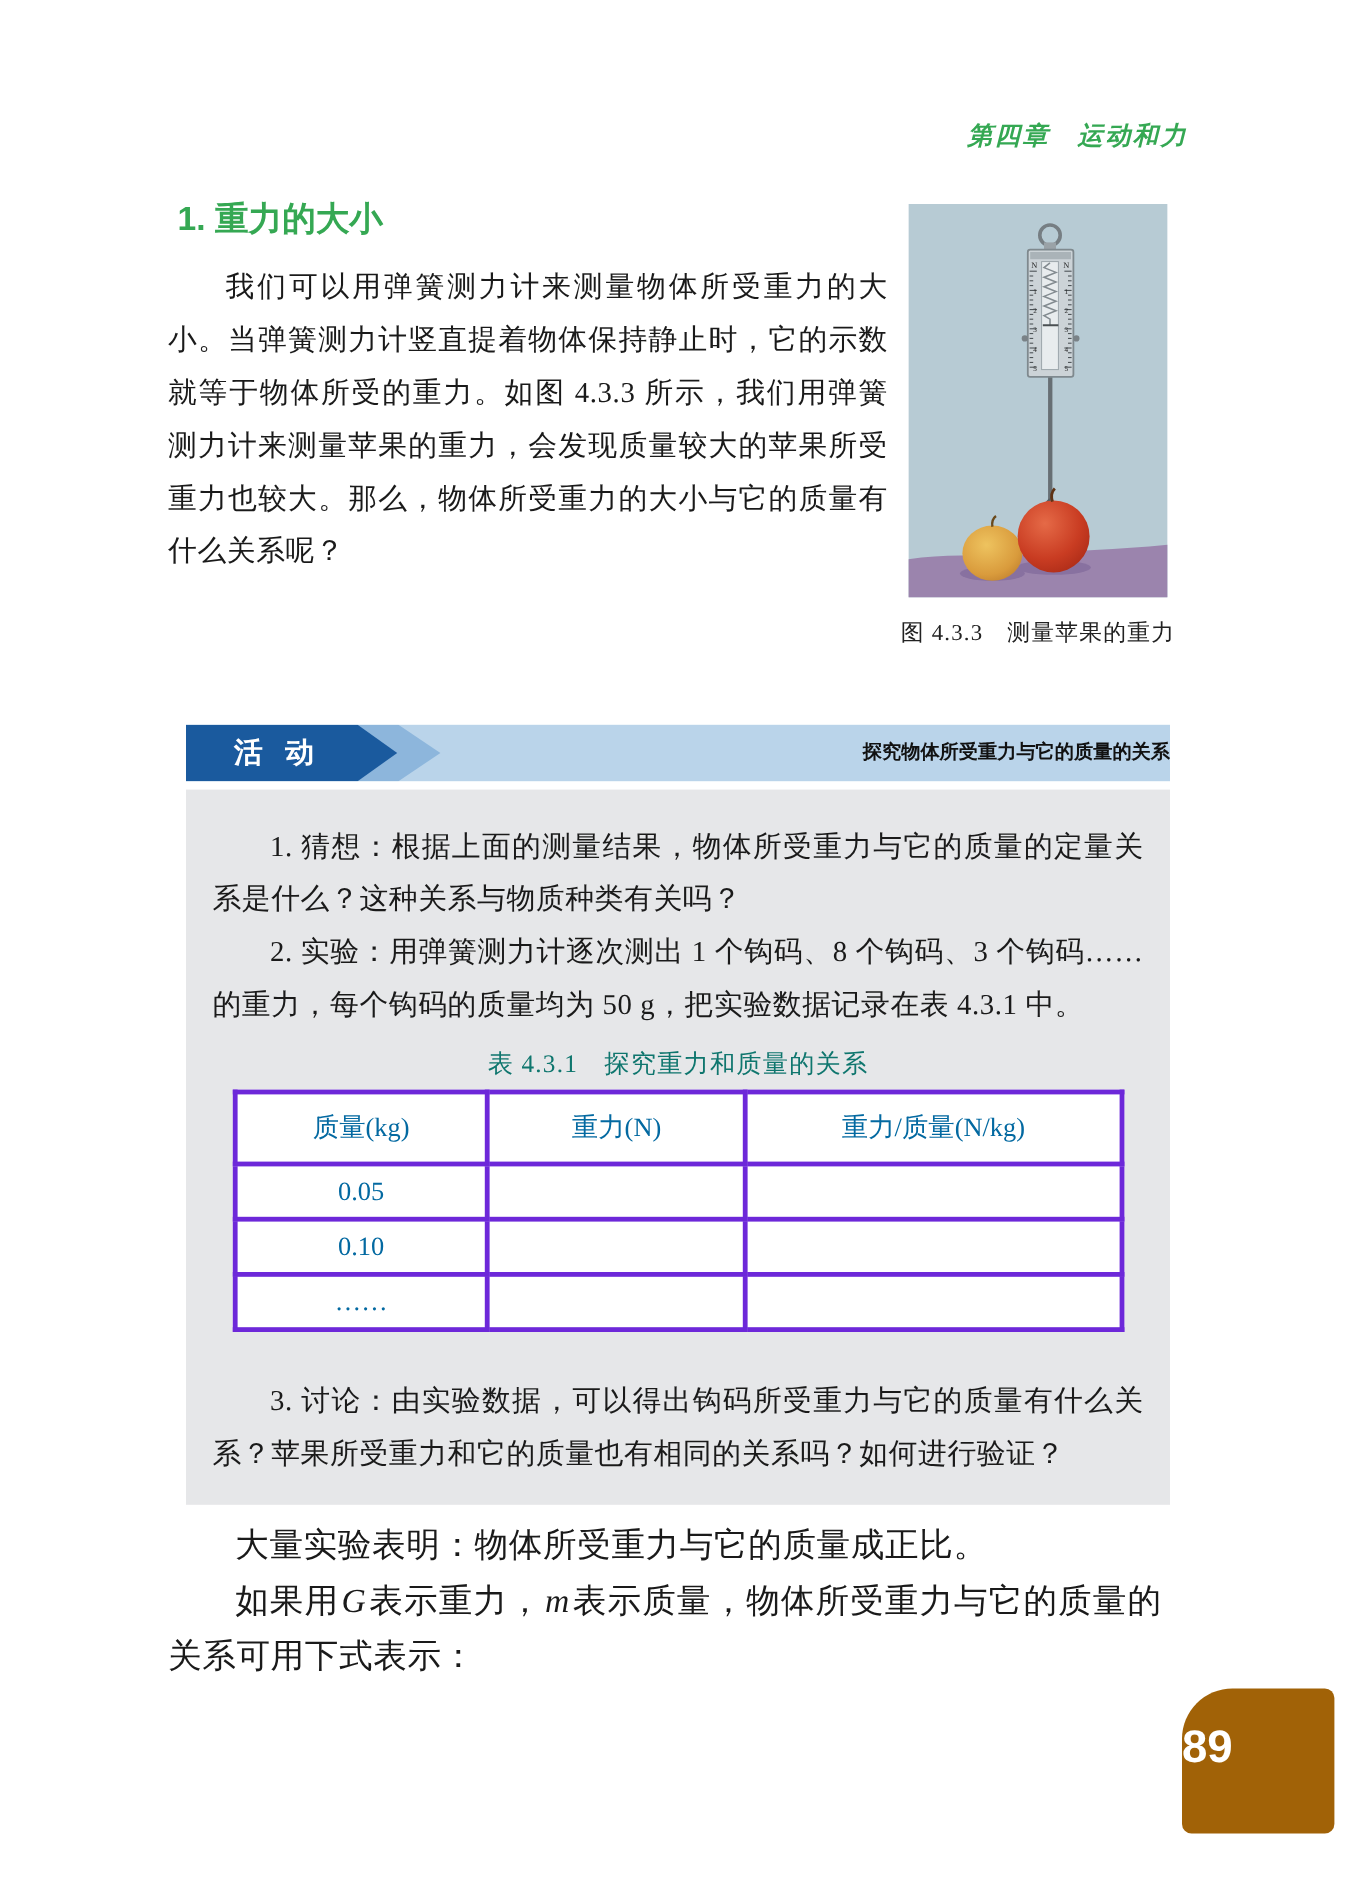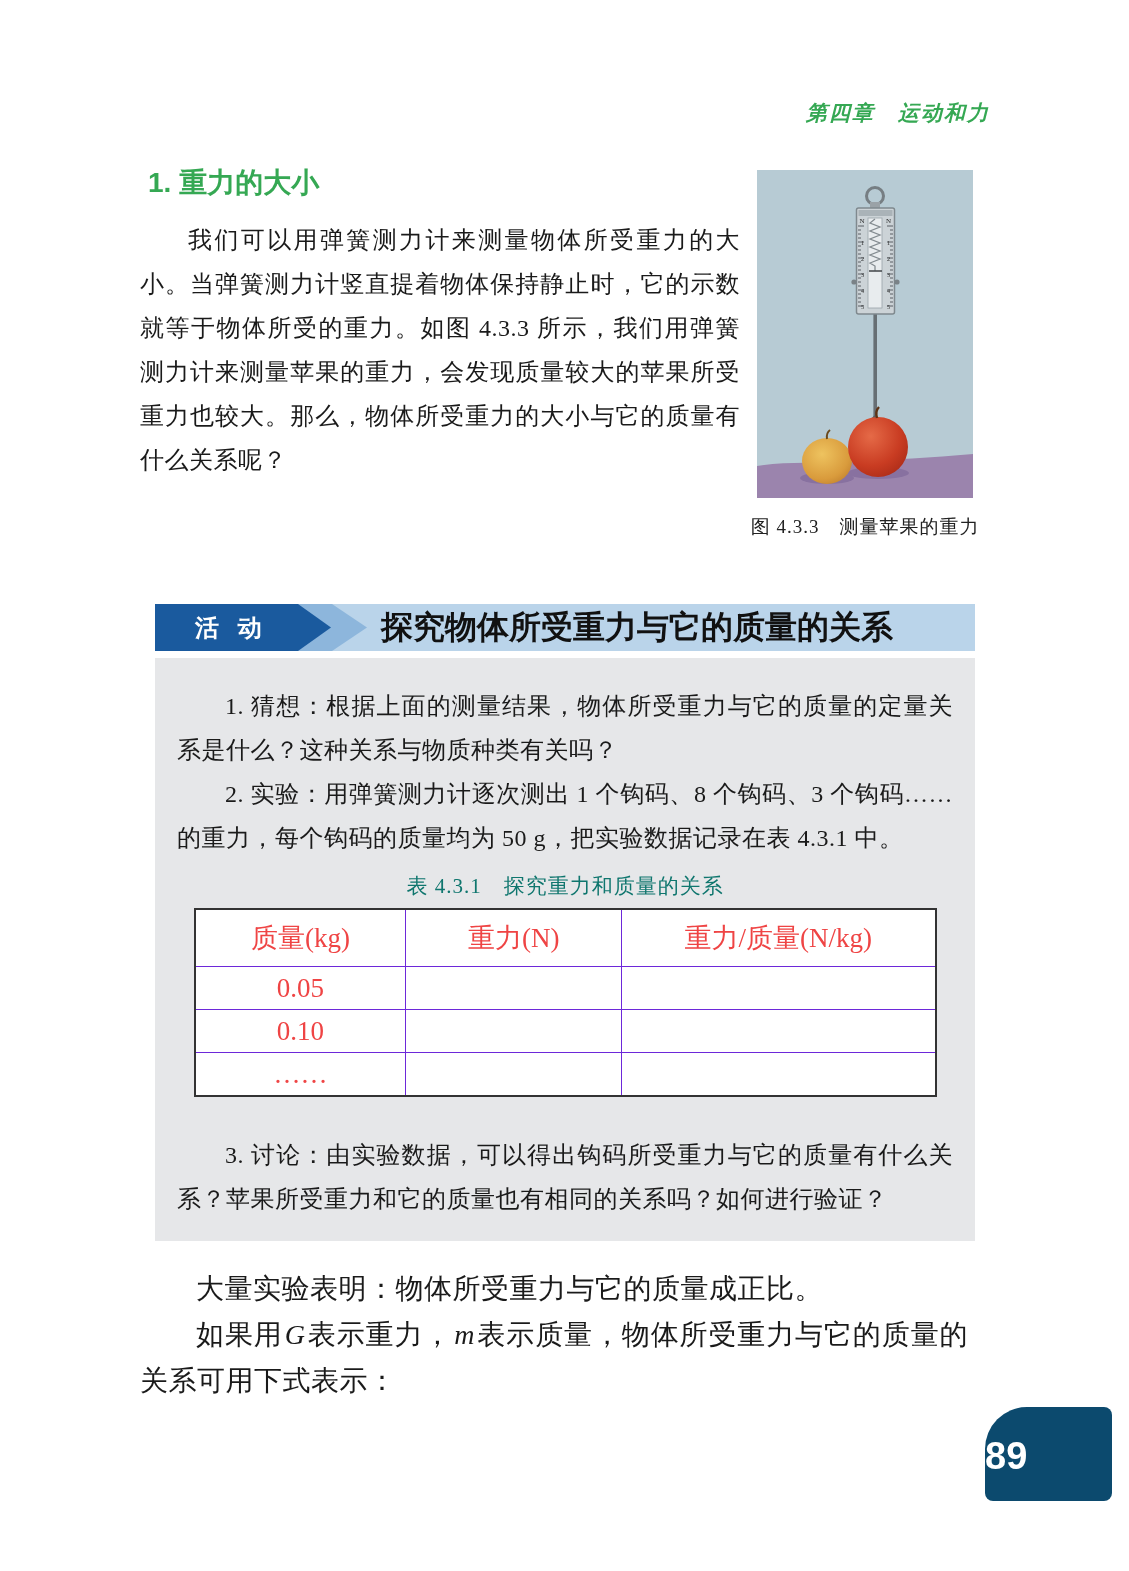--- a/index.html
+++ b/index.html
@@ -47,61 +47,61 @@
     position:relative;height:47px;background:#bad4ea;
   }
   .banner-arrow{position:absolute;left:0;top:0;width:215px;height:47px;}
   .activity-label{
     position:absolute;left:40px;top:0;line-height:47px;
     font-family:"Liberation Sans","DejaVu Sans",sans-serif;
     font-weight:bold;font-size:24px;color:#ffffff;letter-spacing:6px;
   }
   .activity-title{
     position:absolute;left:226px;right:0;top:0;line-height:47px;
-    text-align:left;
-    font-family:"Liberation Sans","DejaVu Sans",sans-serif;
-    font-weight:bold;font-size:32px;color:#111111;
+    text-align:right;
+    font-family:"Liberation Sans","DejaVu Sans",sans-serif;
+    font-weight:bold;font-size:16px;color:#111111;
   }
   .activity-body{
     margin-top:7px;background:#e6e7e9;
     padding:26px 22px 20px 22px;
   }
   .step{
     margin:0;font-size:24px;line-height:44px;
     text-align:justify;text-indent:2em;letter-spacing:0.5px;
   }
   .table-title{
     margin:12px 0 8px 0;text-align:center;
     font-size:21px;letter-spacing:1px;color:#0f766e;
   }
   table.data-table{
     width:743px;margin:0 auto;border-collapse:collapse;
     background:#ffffff;border:2px solid #333333;
   }
   table.data-table th,table.data-table td{
-    border:1px solid #6d28d9;font-weight:normal;
+    border:4px solid #6d28d9;font-weight:normal;
     font-family:"Liberation Serif","DejaVu Serif",serif;
-    font-size:27px;text-align:center;color:#ef4444;
+    font-size:22px;text-align:center;color:#0369a1;
   }
   table.data-table th{height:54px;}
   table.data-table td{height:40px;}
   .step-discuss{margin-top:36px;}
   
   .conclusion{
     position:absolute;left:140px;top:1266px;width:828px;
   }
   .conclusion p{
     margin:0;font-size:28px;line-height:46px;
     text-align:justify;text-indent:2em;letter-spacing:0.5px;
   }
   .var{font-style:italic;font-family:"Liberation Serif","DejaVu Serif",serif;padding:0 2px;}
   
   .page-badge{
-    position:absolute;left:985px;top:1407px;width:127px;height:94px;
-    background:#0c4a6e;border-radius:42px 8px 8px 8px;
+    position:absolute;left:985px;top:1407px;width:127px;height:121px;
+    background:#a16207;border-radius:42px 8px 8px 8px;
     box-sizing:border-box;padding:30px 0 0 0;
   }
   .page-number{
     font-family:"Liberation Sans","DejaVu Sans",sans-serif;
     font-weight:bold;font-size:38px;color:#ffffff;line-height:1;
   }
 </style>
 </head>
 <body>
 

